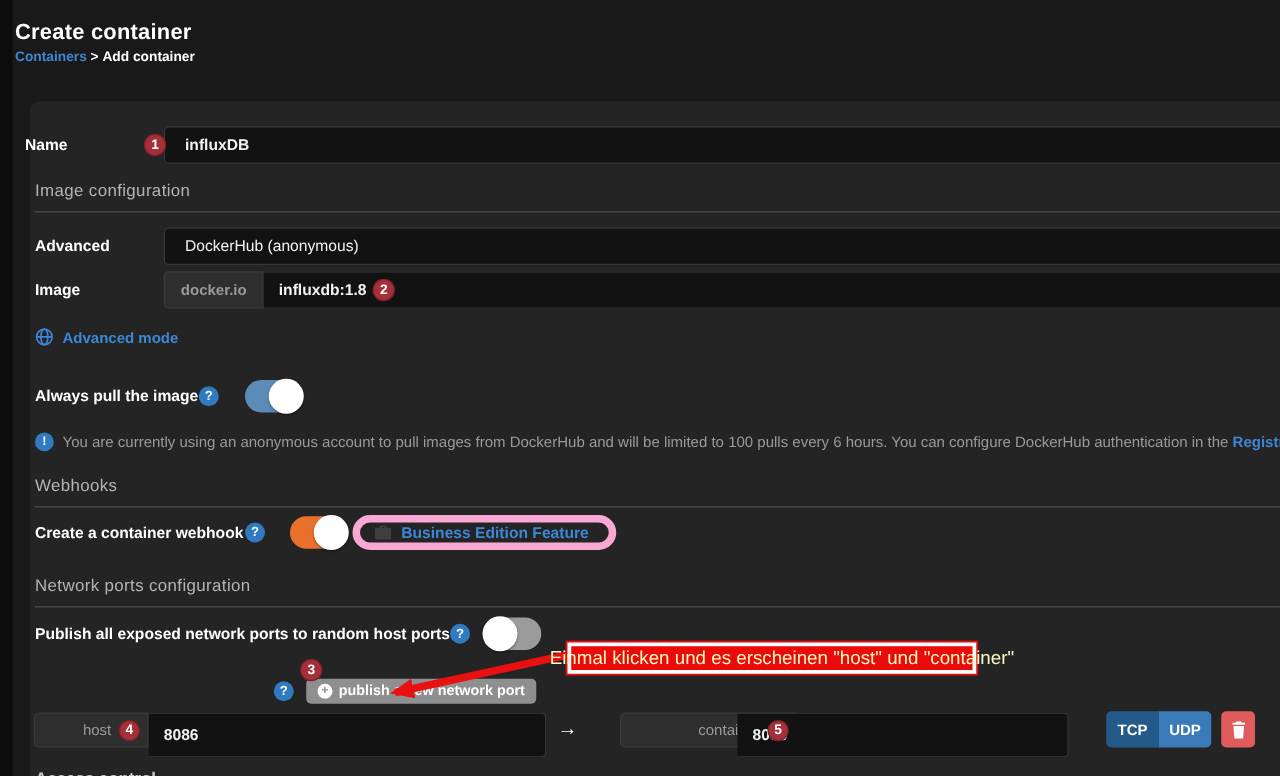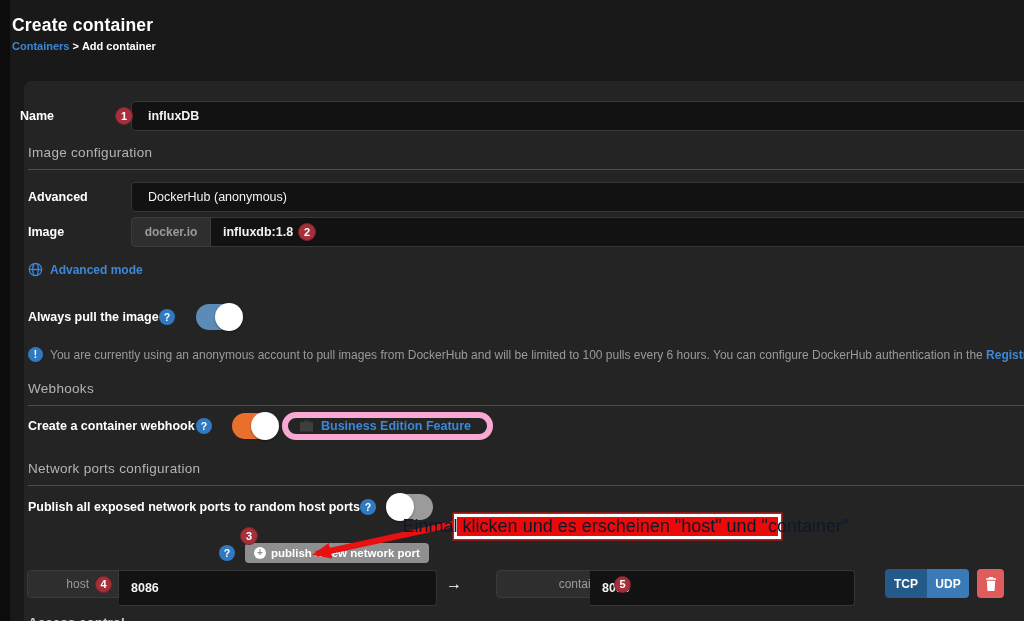--- a/index.html
+++ b/index.html
@@ -44,21 +44,21 @@
   .info-text .reg-link { color:#3d87d6; font-weight:600; }
 
   .be-pill { position:absolute; left:282px; top:412px; height:28px; padding:0 16px 0 12px; border:6px solid #f9a8d4; border-radius:14px; display:flex; align-items:center; gap:8px; background:transparent; cursor:pointer; }
   .be-pill .be-text { color:#3d87d6; font-size:12.5px; font-weight:700; }
 
   .publish-btn { position:absolute; left:245px; top:543px; height:20px; background:#8f8f8f; border:none; border-radius:4px; display:flex; align-items:center; gap:5px; padding:0 9px; cursor:pointer; }
   .publish-btn .plus-circle { width:12px; height:12px; border-radius:50%; background:#ffffff; color:#8f8f8f; font-size:10px; font-weight:700; display:flex; align-items:center; justify-content:center; line-height:1; }
   .publish-btn .pub-label { color:#ffffff; font-size:11.5px; font-weight:700; white-space:nowrap; }
 
   .annotation-box { position:absolute; left:454px; top:514px; width:327px; height:25px; background:#ea0a0a; border:3px solid #ffffff; box-shadow:0 0 0 1.5px #e80c0c; display:flex; align-items:center; justify-content:center; z-index:6; }
-  .annotation-box .ann-text { color:#0f172a; font-size:18px; white-space:nowrap;margin-left:16px; }
+  .annotation-box .ann-text { color:#fef9c3; font-size:15px; white-space:nowrap;margin-left:16px; }
   .annotation-arrow { position:absolute; left:300px; top:510px; width:170px; height:60px; z-index:4; pointer-events:none; }
 
   .port-addon { position:absolute; top:570px; height:28px; background:#2e2e2e; border:1px solid #3a3a3a; border-radius:4px 0 0 4px; display:flex; align-items:center; justify-content:flex-end; gap:6px; padding-right:6px; }
   .port-addon .pa-label { color:#9a9a9a; font-size:12px; }
   .port-addon .pa-marker { position:static; width:17px; height:17px; }
   .port-input { position:absolute; top:570px; height:36px; border-radius:0 4px 4px 0; border-left:none; }
   .map-arrow { position:absolute; left:441px; top:570px; width:26px; height:28px; color:#ffffff; font-size:16px; font-weight:700; display:flex; align-items:center; justify-content:center; }
 
   .proto-btn { position:absolute; top:569px; width:42px; height:29px; border:none; color:#ffffff; font-size:12px; font-weight:700; display:flex; align-items:center; justify-content:center; cursor:pointer; }
   .proto-tcp { left:885px; background:#235a8a; border-radius:4px 0 0 4px; }

